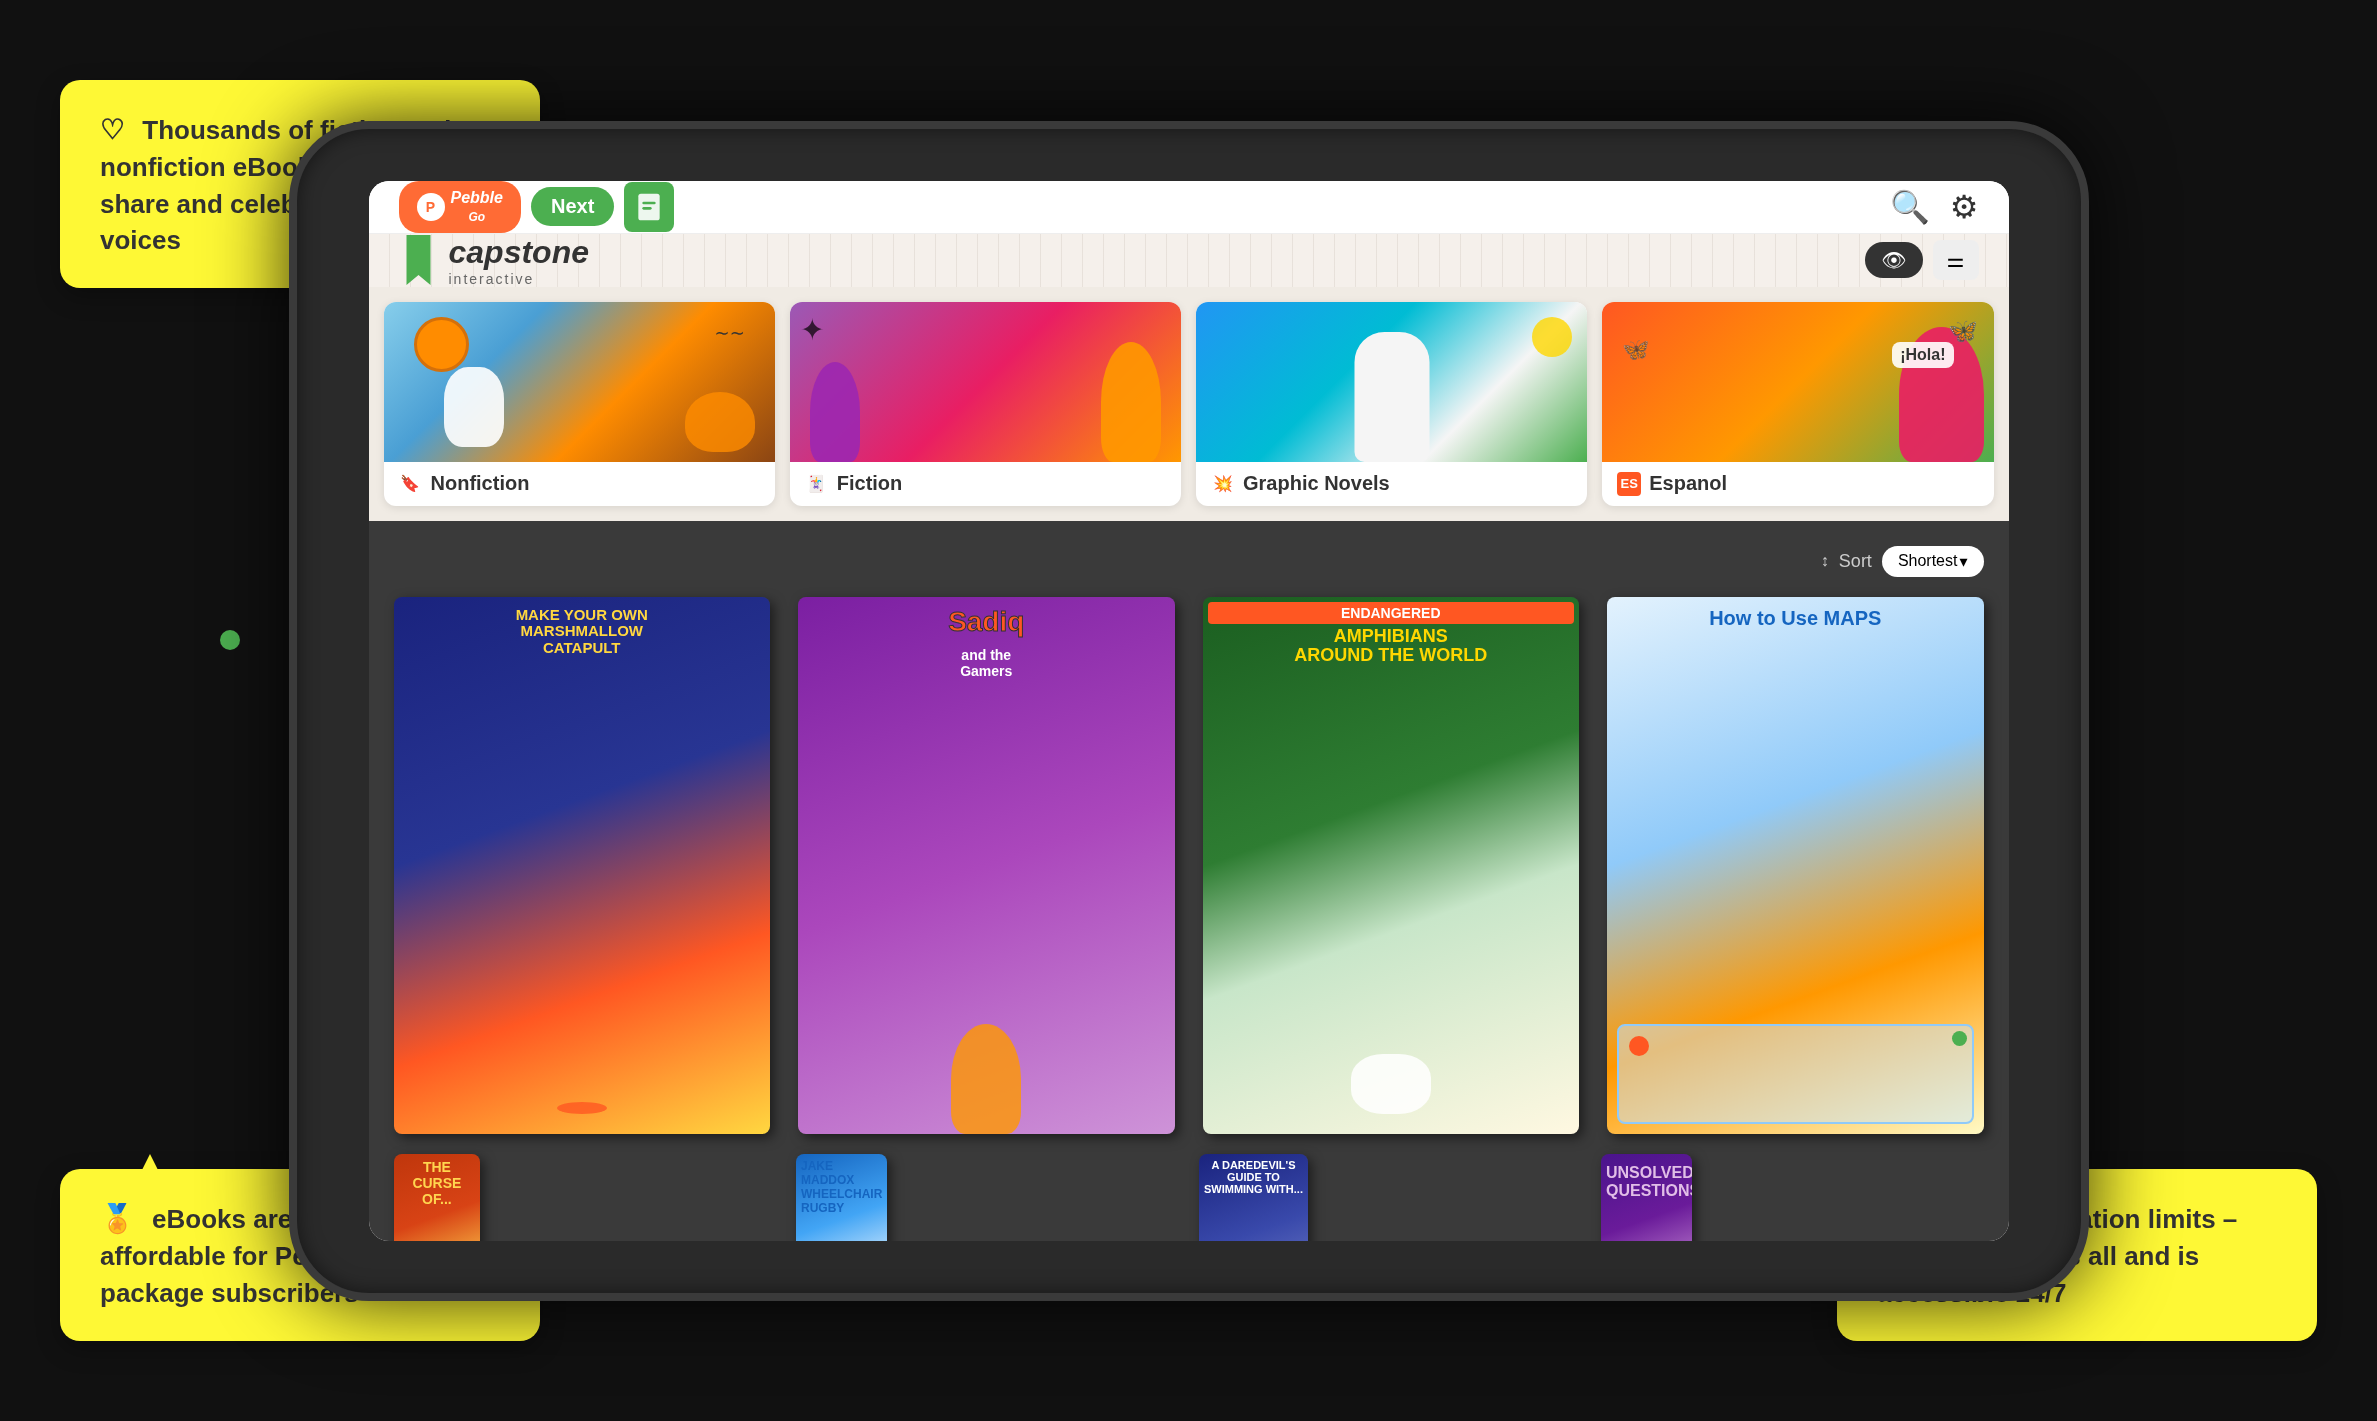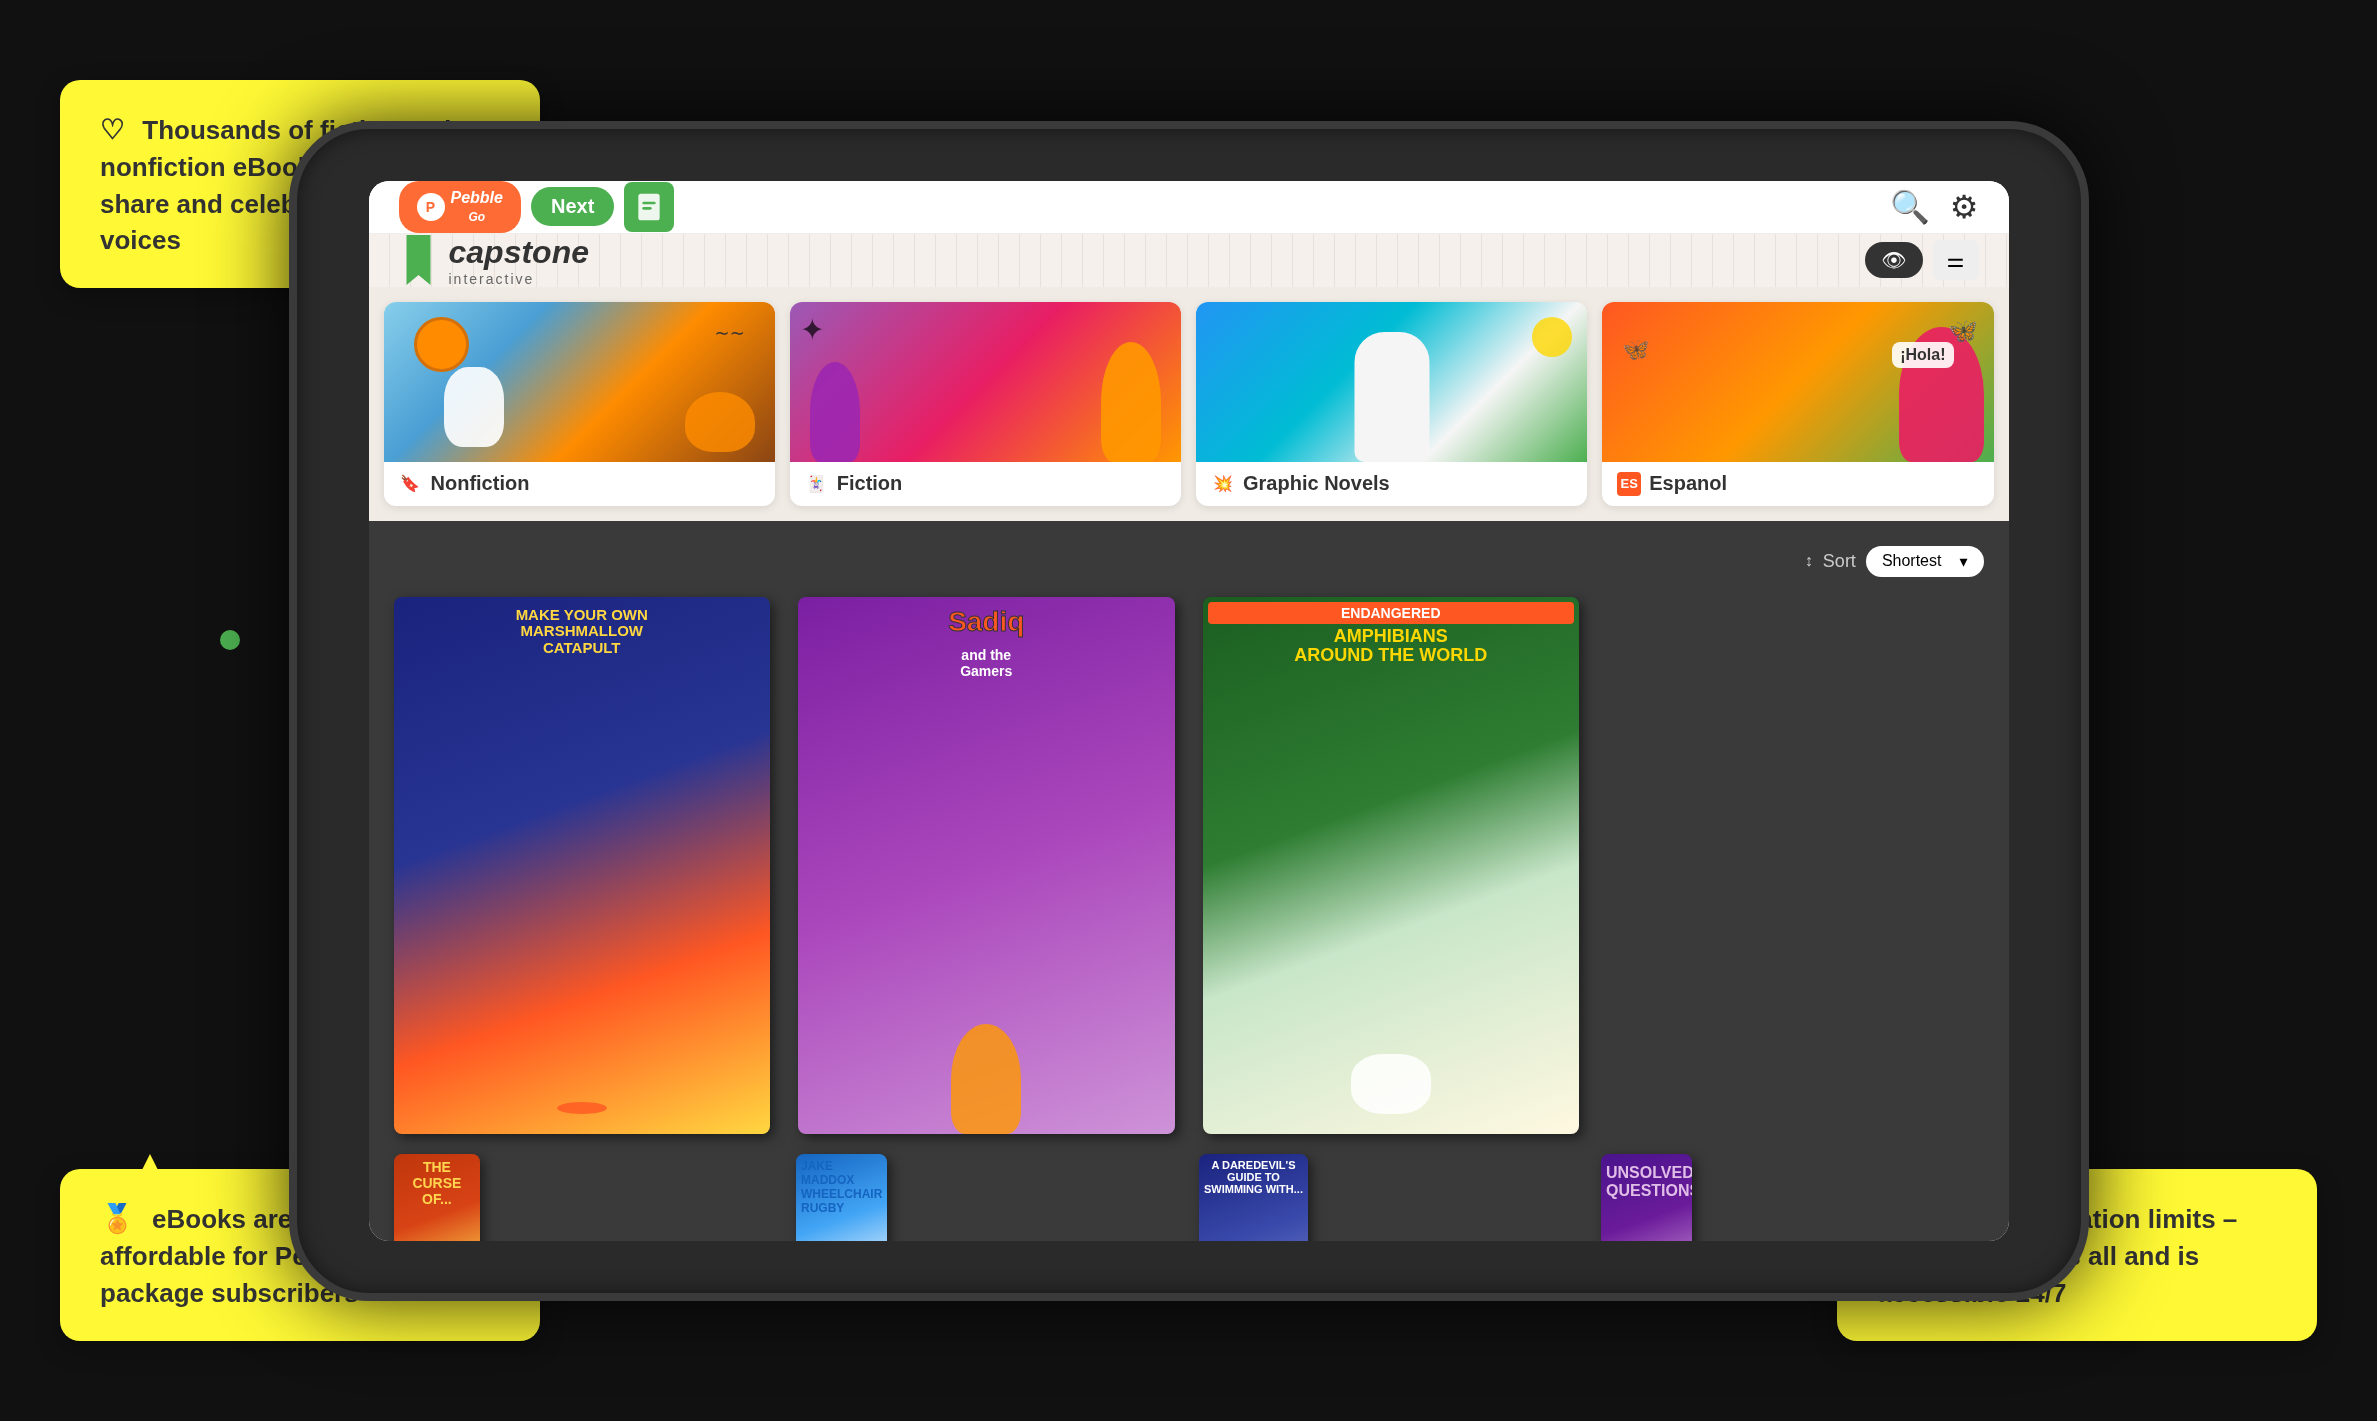--- a/index.html
+++ b/index.html
@@ -299,21 +299,21 @@
 
     .sort-btn {
       background: #fff;
       border: none;
       border-radius: 20px;
       padding: 6px 16px;
       font-size: 16px;
       cursor: pointer;
       display: flex;
       align-items: center;
-      gap: 18px;
+      gap: 2px;
     }
 
     .book-grid {
       display: grid;
       grid-template-columns: repeat(4, 1fr);
       gap: 28px;
       margin-top: 10px;
     }
 
     .book-cover {
@@ -639,20 +639,28 @@
 
             <div class="book-cover book-amphibians">
               <div style="position:absolute;top:5px;left:5px;right:5px;text-align:center;">
                 <div style="background:#ff5722;color:white;font-size:14px;font-weight:900;padding:3px;border-radius:4px;">ENDANGERED</div>
                 <div style="font-size:18px;font-weight:900;color:#ffd700;margin-top:3px;text-transform:uppercase;line-height:1.1;">AMPHIBIANS<br>AROUND THE WORLD</div>
               </div>
 
               <div style="position:absolute;bottom:20px;left:50%;transform:translateX(-50%);width:80px;height:60px;background:rgba(255,255,255,0.95);border-radius:40% 40% 40% 40%;opacity:0.9;"></div>
             </div>
 
+            <div class="book-cover book-maps">
+              <div class="book-text" style="top:10px;left:8px;right:8px;font-size:20px;color:#1565c0;font-weight:900;">How to Use MAPS</div>
+
+              <div style="position:absolute;bottom:10px;left:10px;right:10px;height:100px;background:rgba(200,230,255,0.5);border-radius:8px;border:2px solid #90caf9;">
+                <div style="position:absolute;top:10px;left:10px;width:20px;height:20px;background:#ff5722;border-radius:50%;"></div>
+                <div style="position:absolute;top:5px;right:5px;width:15px;height:15px;background:#4caf50;border-radius:50%;"></div>
+              </div>
+            </div>
           </div>
 
           <div class="book-row-2" style="margin-top:20px;">
 
             <div class="book-cover book-curse" style="height:124px;">
               <div style="position:absolute;top:5px;left:5px;right:5px;font-size:14px;font-weight:900;color:#ffd54f;text-align:center;">THE CURSE OF...</div>
             </div>
 
             <div class="book-cover book-wheelchair" style="height:130px;">
               <div style="position:absolute;top:5px;left:5px;right:5px;font-size:12px;font-weight:900;color:#1565c0;">JAKE MADDOX<br>WHEELCHAIR RUGBY</div>

